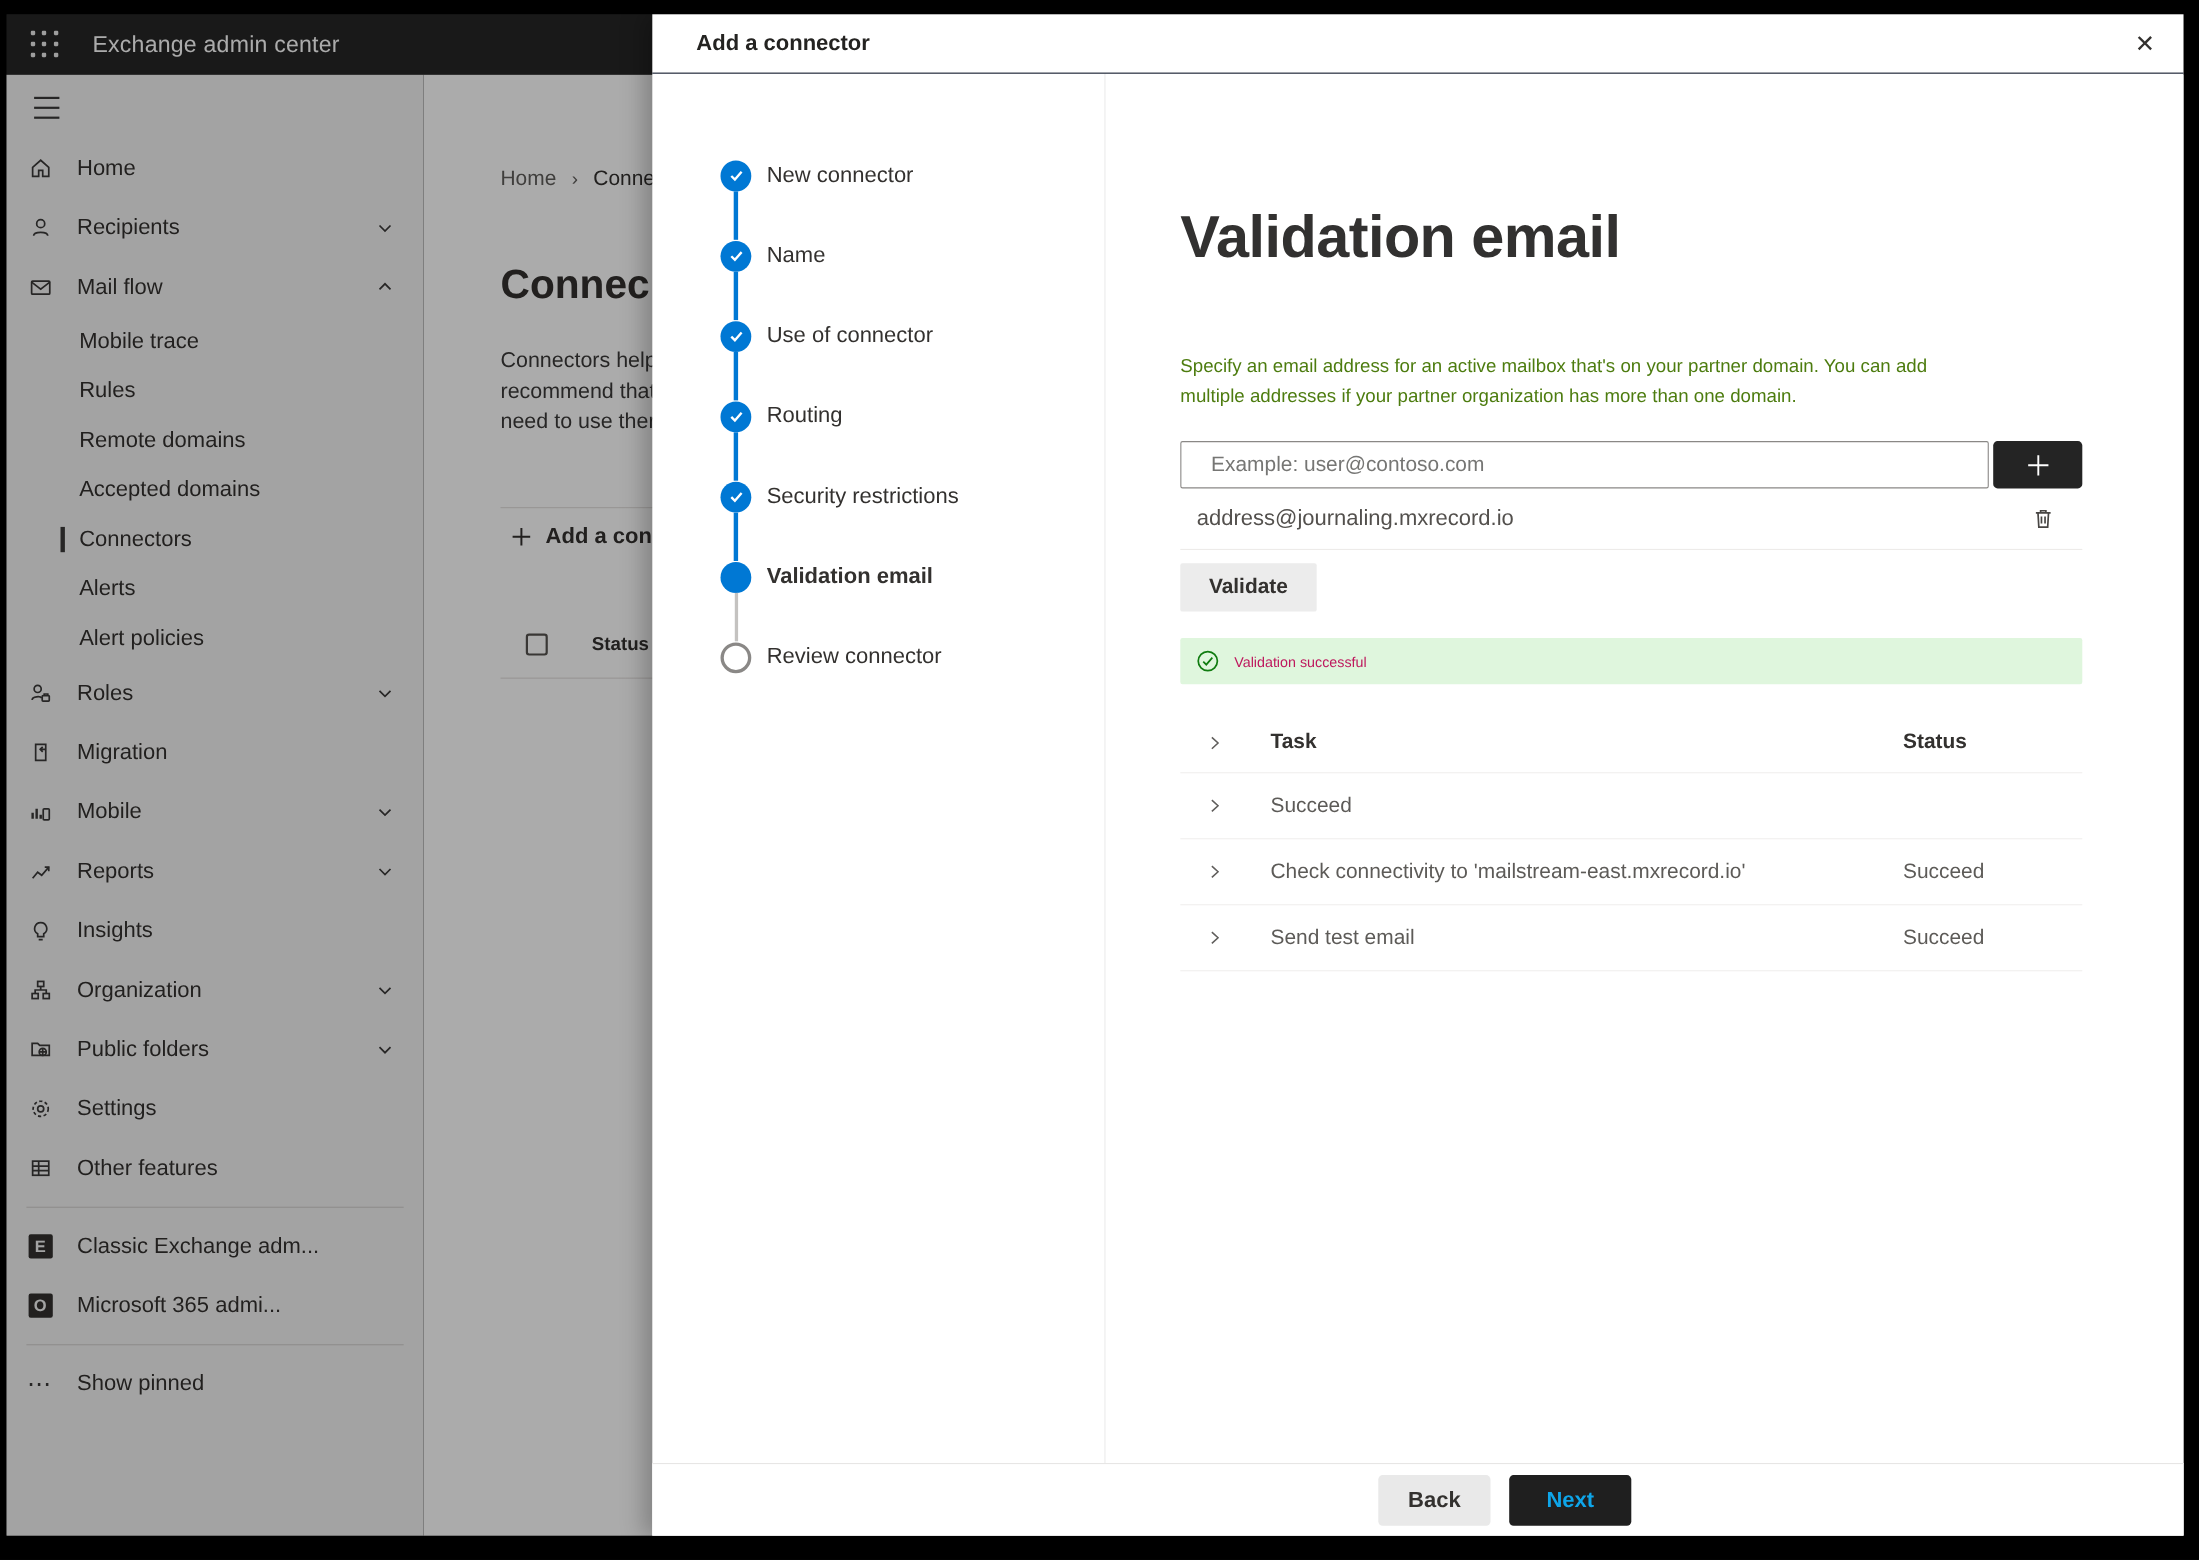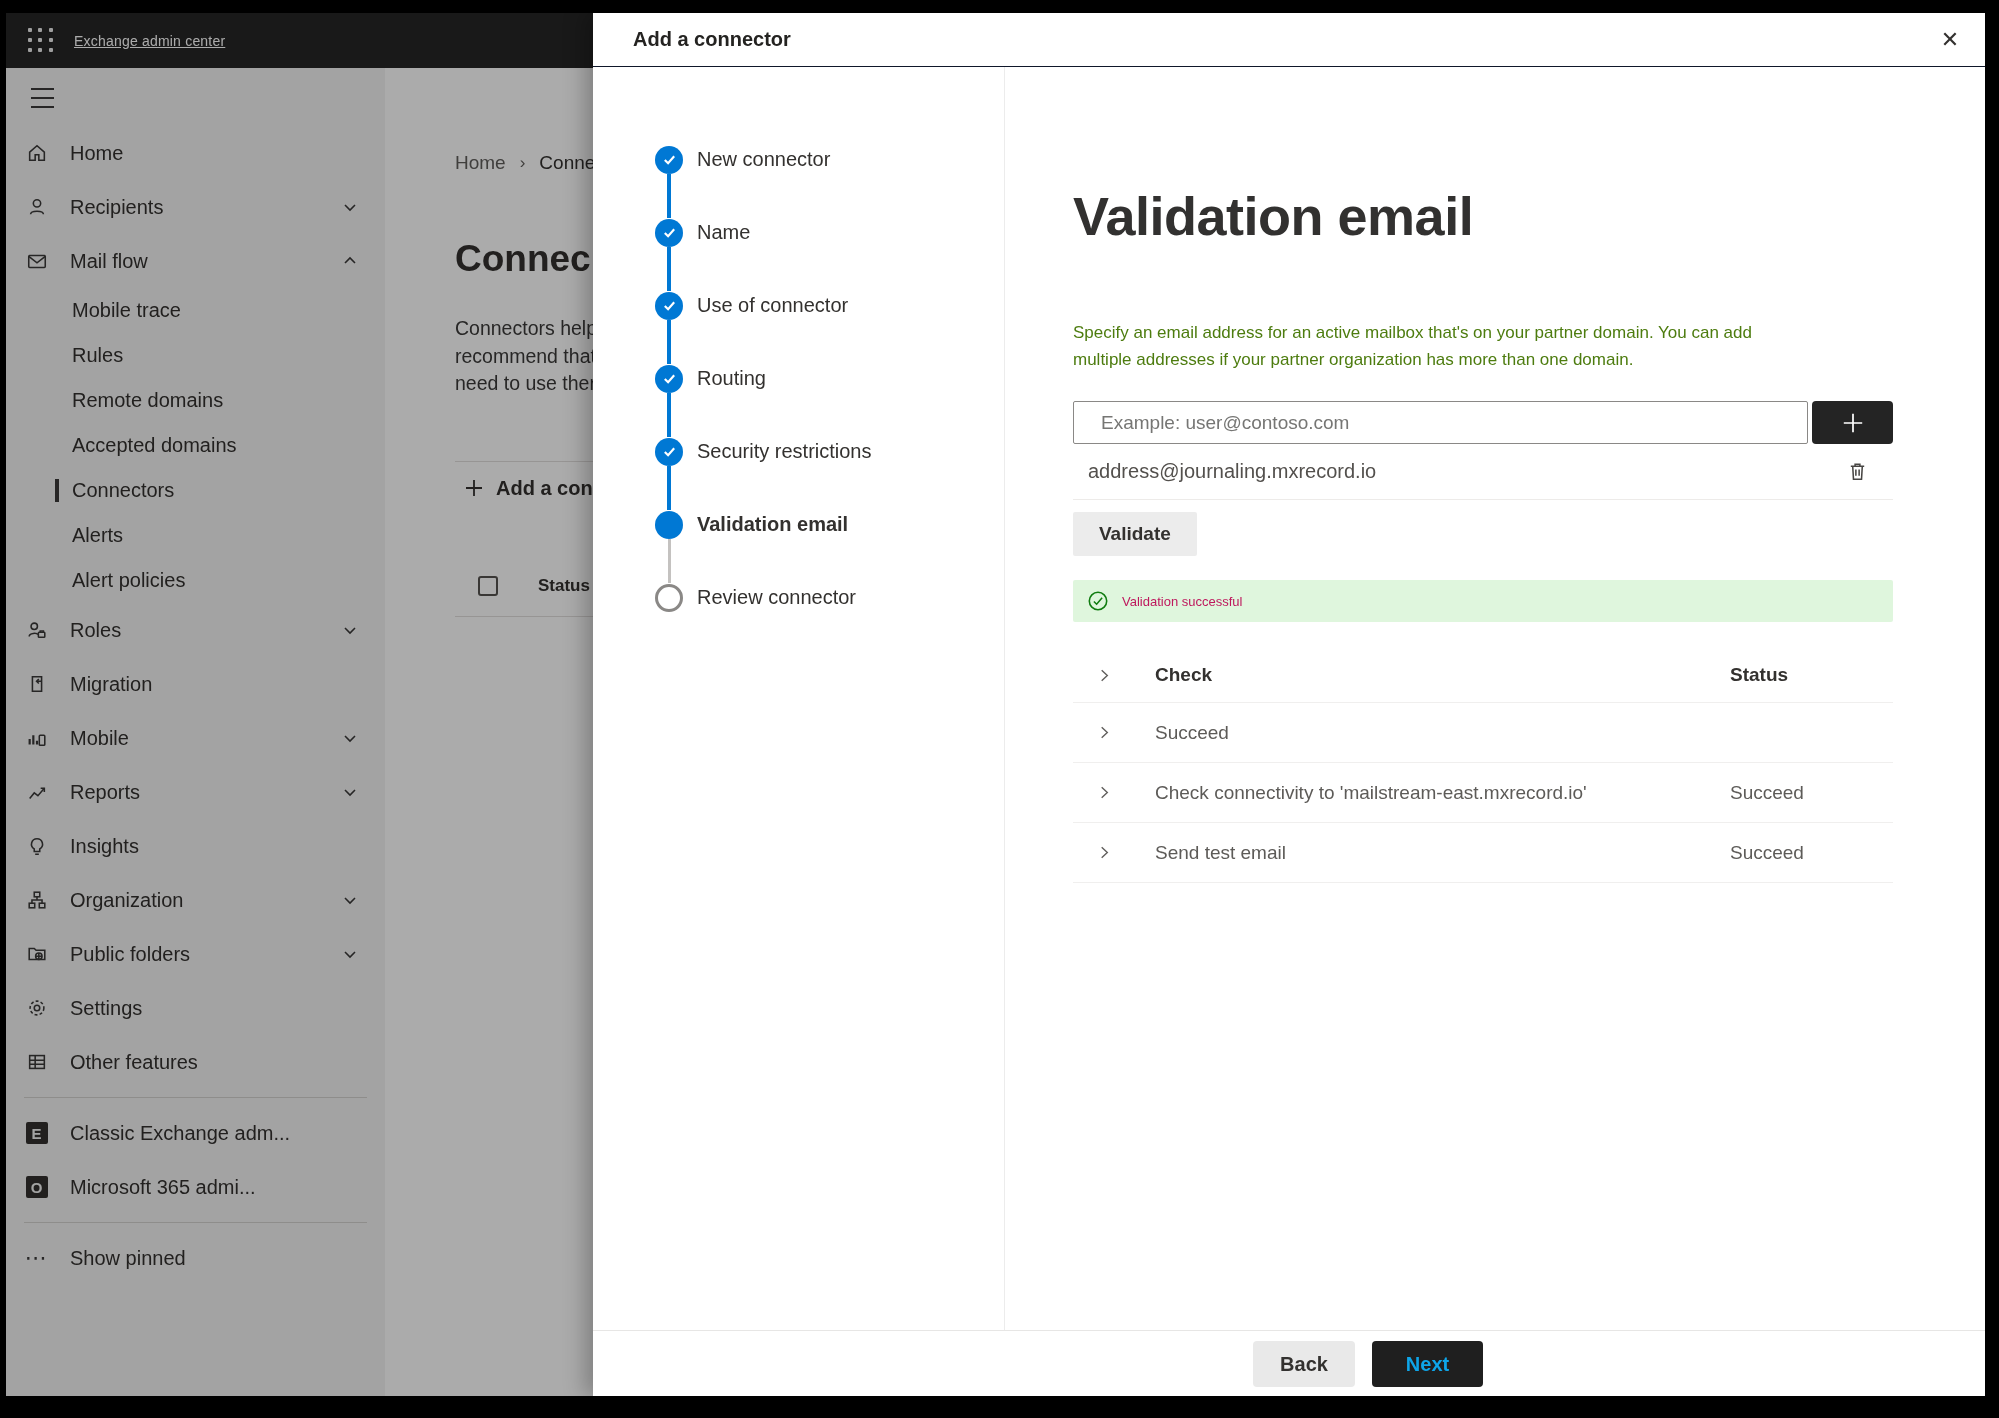--- a/index.html
+++ b/index.html
@@ -6,21 +6,21 @@
   html,body { background:#000; }
   body { font-family:"Liberation Sans","DejaVu Sans",sans-serif; }
   .screen { position:relative; width:1999px; height:1418px; background:#000; overflow:hidden; }
 
   
   .app-bar { position:absolute; left:6px; top:13px; width:1979px; height:55px; background:#262626;
              display:flex; align-items:center; z-index:1; }
   .waffle { width:26px; height:26px; margin-left:22px; display:grid;
             grid-template-columns:repeat(3,1fr); grid-template-rows:repeat(3,1fr); gap:5px; cursor:pointer; }
   .waffle span { width:4px; height:4px; background:#ececec; border-radius:1px; }
-  .app-title { color:#ffffff; font-size:14px; margin-left:20px; letter-spacing:.2px;text-decoration:underline; }
+  .app-title { color:#ffffff; font-size:21px; margin-left:30px; letter-spacing:.2px; }
 
   
   .sidebar { position:absolute; left:6px; top:68px; width:379px; height:1328px; background:#f4f4f4;
              z-index:1; padding-top:20px; overflow:hidden; }
   .hamburger { height:20px; margin-left:25px; width:23px; display:flex; flex-direction:column; justify-content:space-between; cursor:pointer; }
   .hamburger i { display:block; height:2px; background:#3b3a39; }
   .nav-gap { height:18px; }
   .nav-item { position:relative; height:54px; display:flex; align-items:center; padding-left:19px;
               font-size:20px; color:#33312f; cursor:pointer; }
   .nav-icon { width:23px; height:23px; margin-right:22px; display:flex; align-items:center; justify-content:center; flex:none; }
@@ -463,21 +463,21 @@
           <span class="success-text">Validation successful</span>
         </div>
 
         <div class="task-table">
           <div class="t-row t-head">
             <span class="t-chevron">
               <svg viewBox="0 0 16 16" fill="none" stroke="#605e5c" stroke-width="1.5">
                   <path d="M5 2.5 L11 8 L5 13.5"></path>
                 </svg>
             </span>
-            <span class="cell">Check</span>
+            <span class="cell">Task</span>
             <span class="cell">Status</span>
           </div>
 
           <div class="t-row t-body">
             <span class="t-chevron">
               <svg viewBox="0 0 16 16" fill="none" stroke="#605e5c" stroke-width="1.5">
                   <path d="M5 2.5 L11 8 L5 13.5"></path>
                 </svg>
             </span>
             <span class="cell">Succeed</span>

